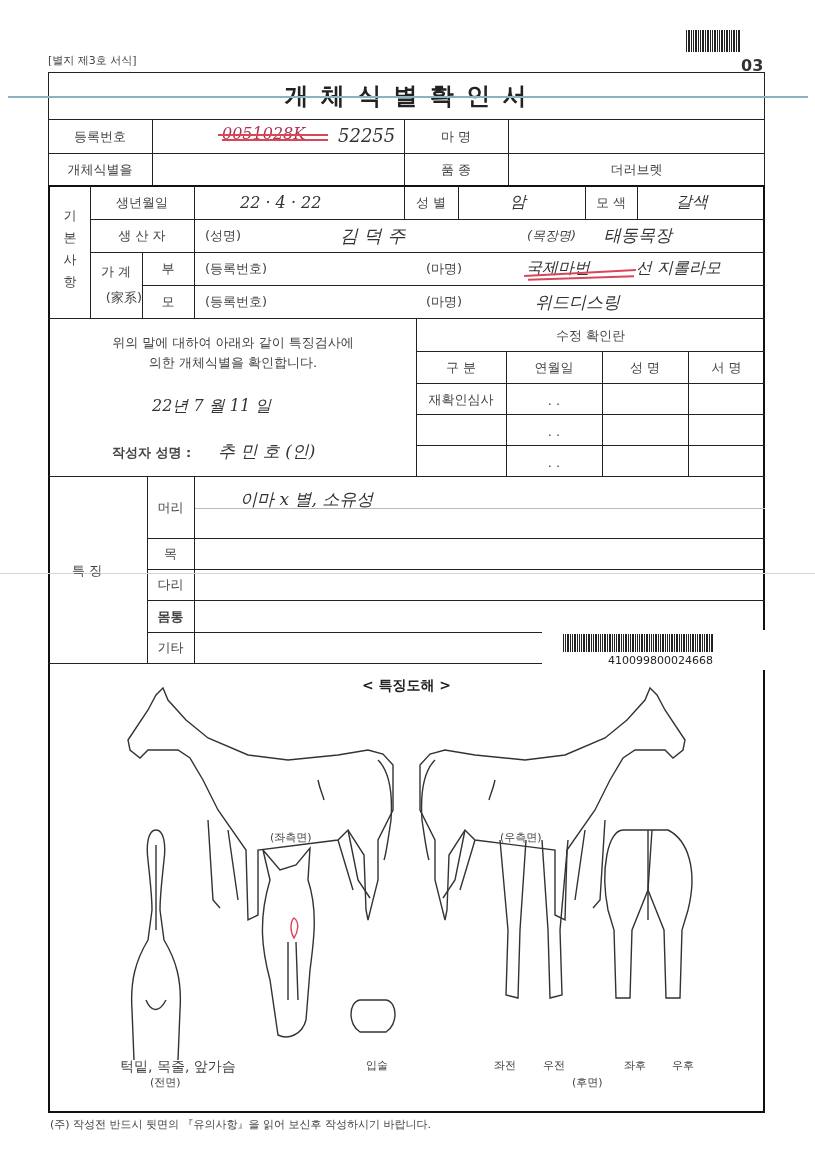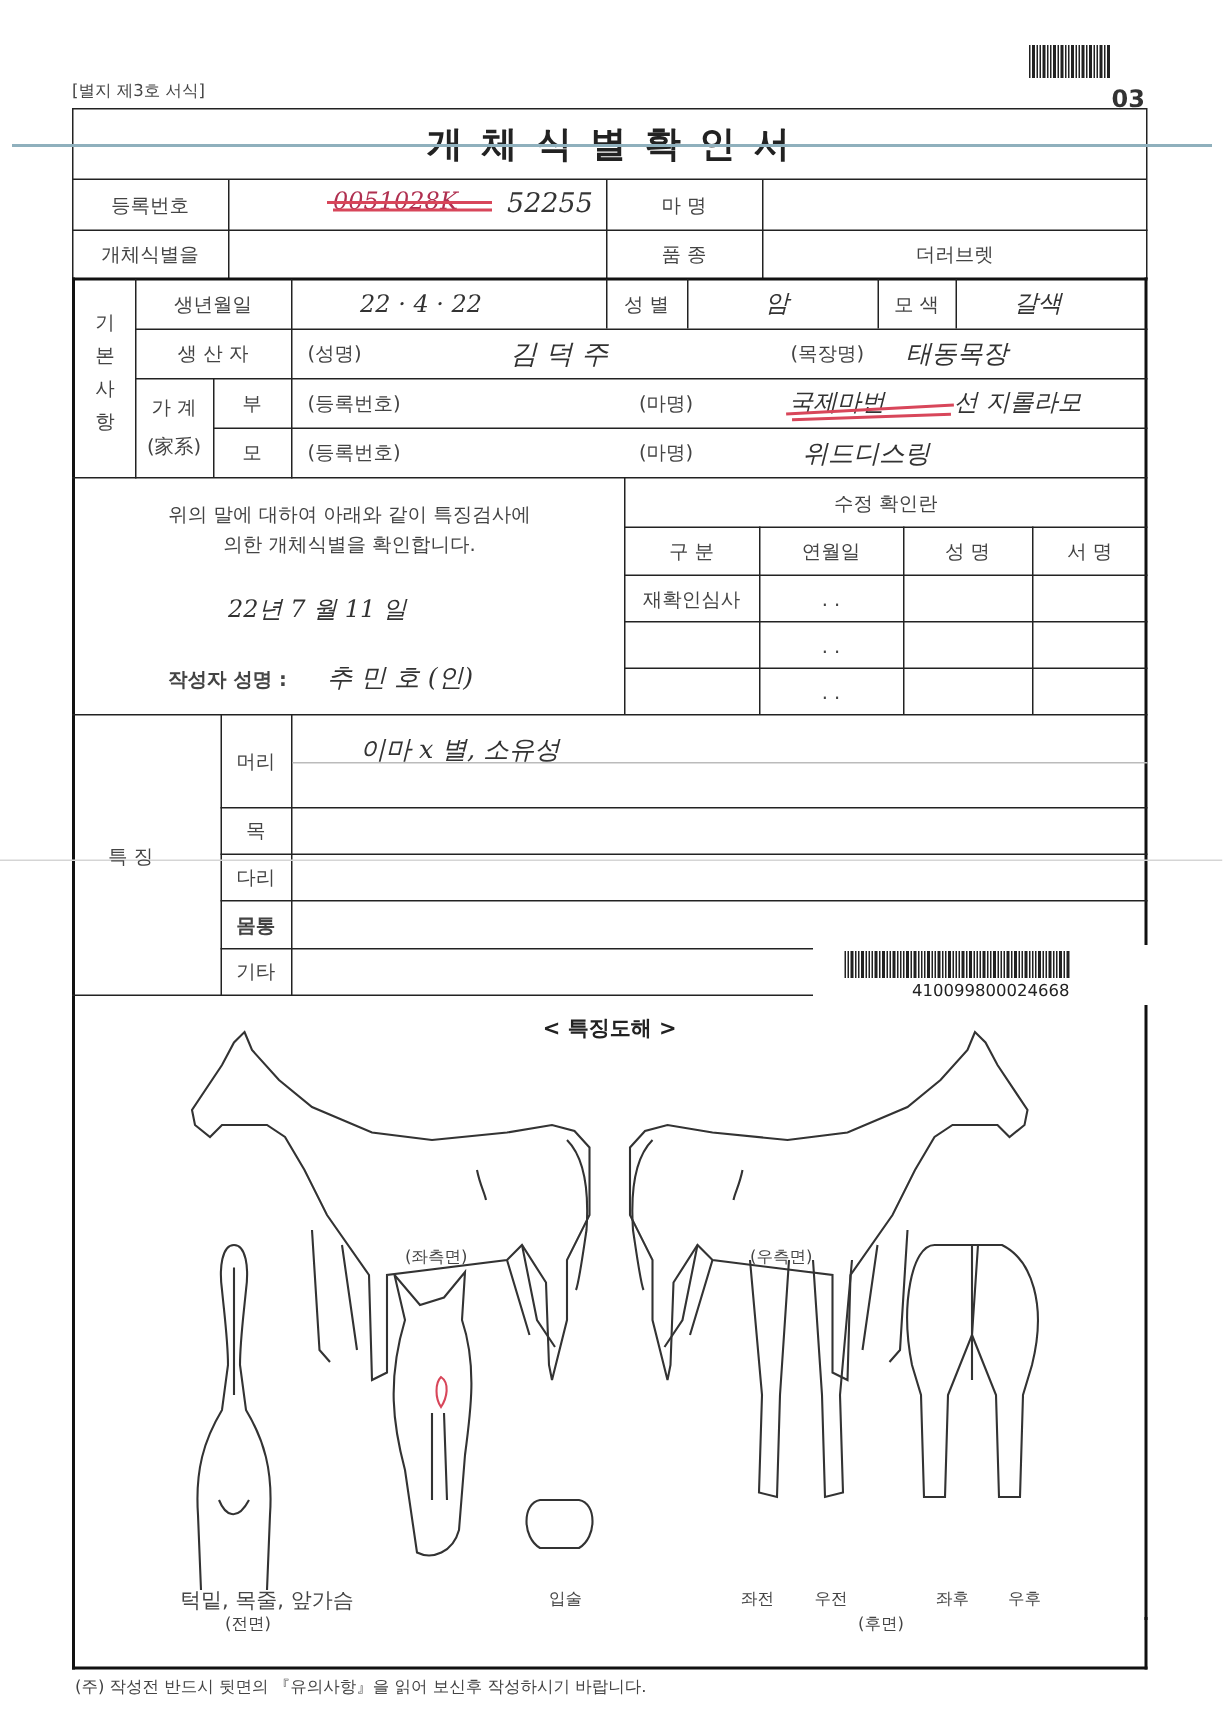--- a/index.html
+++ b/index.html
@@ -98,25 +98,25 @@
 <div class="t c" style="left:90px;top:194px;width:104px;">생년월일</div>
 <div class="hand" style="left:240px;top:193px;">22 ·  4  · 22</div>
 <div class="t c" style="left:404px;top:194px;width:54px;">성 별</div>
 <div class="hand" style="left:510px;top:192px;">암</div>
 <div class="t c" style="left:585px;top:194px;width:52px;">모 색</div>
 <div class="hand" style="left:676px;top:192px;">갈색</div>
 
 <div class="t c" style="left:90px;top:227px;width:104px;">생 산 자</div>
 <div class="t" style="left:205px;top:227px;">(성명)</div>
 <div class="hand" style="left:340px;top:224px;font-size:18px;">김 덕 주</div>
-<div class="t" style="left:527px;top:227px;">(목장명)</div>
+<div class="t" style="left:527px;top:227px;font-style:italic;">(목장명)</div>
 <div class="hand" style="left:604px;top:224px;font-size:17px;">태동목장</div>
 
 <div class="t c" style="left:90px;top:263px;width:52px;">가 계</div>
-<div class="t c" style="left:90px;top:289px;width:52px;">(家系)</div>
+<div class="t c" style="left:90px;top:289px;width:52px;text-align:right;">(家系)</div>
 <div class="t c" style="left:142px;top:260px;width:52px;">부</div>
 <div class="t c" style="left:142px;top:293px;width:52px;">모</div>
 <div class="t" style="left:205px;top:260px;">(등록번호)</div>
 <div class="t" style="left:205px;top:293px;">(등록번호)</div>
 <div class="t" style="left:426px;top:260px;">(마명)</div>
 <div class="t" style="left:426px;top:293px;">(마명)</div>
 <div class="hand" style="left:526px;top:258px;">국제마번</div>
 <div class="red-strike" style="left:524px;top:272px;width:112px;transform:rotate(-3deg);"></div>
 <div class="red-strike" style="left:528px;top:277px;width:106px;transform:rotate(-2deg);"></div>
 <div class="hand" style="left:636px;top:258px;">선 지롤라모</div>

